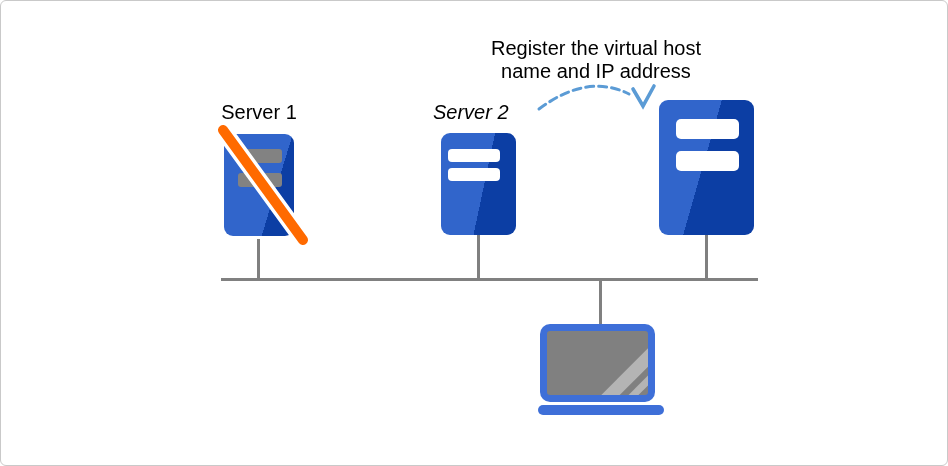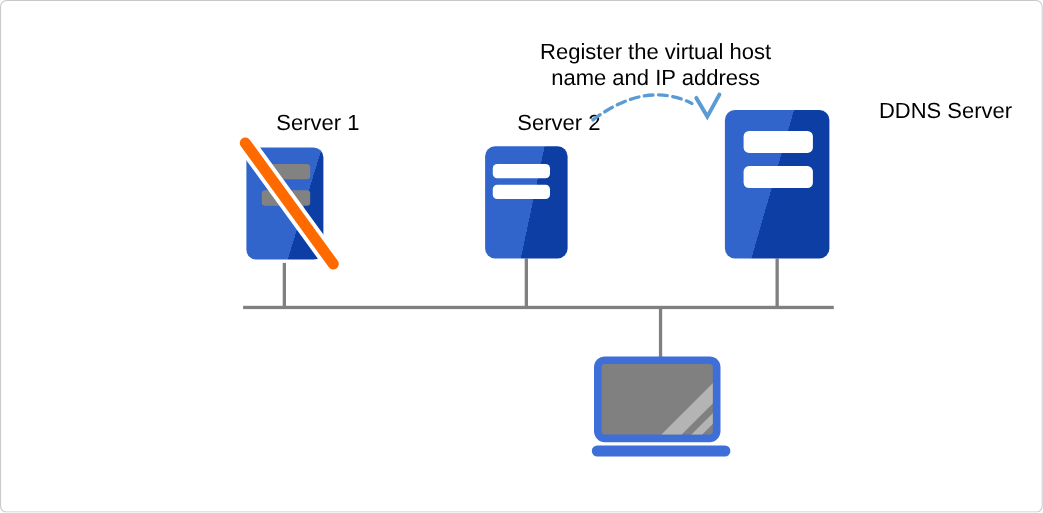--- a/index.html
+++ b/index.html
@@ -24,24 +24,23 @@
     font-size: 20px;
     line-height: 23px;
     white-space: pre-line;
     margin-top: 23px;
   }
   .node-label {
     position: absolute;
     font-size: 20px;
     line-height: 22px;
     white-space: nowrap;
-    margin-left: 30px;
   }
   .lbl-server1 { left: 213px; top: 100px; width: 90px; text-align: center; }
-  .lbl-server2 { left: 432px; top: 100px; width: 90px; text-align: center; }
+  .lbl-server2 { left: 432px; top: 100px; width: 90px; text-align: left; font-style: italic; }
   .lbl-ddns    { left: 768px; top: 89px; }
   .lbl-client  { left: 555px; top: 423px; width: 90px; text-align: center; }
 
   
   .net-line { position: absolute; background: #808080; }
   .bus          { left: 220px; top: 277px; width: 537px; height: 3px; }
   .drop-s1      { left: 256px; top: 238px; width: 3px;  height: 41px; }
   .drop-s2      { left: 476px; top: 234px; width: 3px;  height: 45px; }
   .drop-ddns    { left: 704px; top: 234px; width: 3px;  height: 45px; }
   .drop-client  { left: 598px; top: 278px; width: 3px;  height: 46px; }
@@ -131,21 +130,20 @@
   <div class="srv srv-2">
     <div class="bar bar-1"></div>
     <div class="bar bar-2"></div>
   </div>
 
   <svg class="arrow-svg" viewBox="0 0 135 45" xmlns="http://www.w3.org/2000/svg">
     <path d="M 10 36 Q 58 0 100 21" fill="none" stroke="#5b9bd5" stroke-width="3" stroke-linecap="round" stroke-dasharray="8 5"></path>
     <polyline points="104,16 114,33 125,13" fill="none" stroke="#5b9bd5" stroke-width="3.6" stroke-linecap="round" stroke-linejoin="miter"></polyline>
   </svg>
 
-  <div class="node-label lbl-ddns">DDNS Server</div>
   <div class="srv srv-ddns">
     <div class="bar bar-1"></div>
     <div class="bar bar-2"></div>
   </div>
 
   <div class="laptop-frame">
     <div class="laptop-screen">
       <div class="screen-stripe stripe-wide"></div>
       <div class="screen-stripe stripe-narrow"></div>
     </div>

